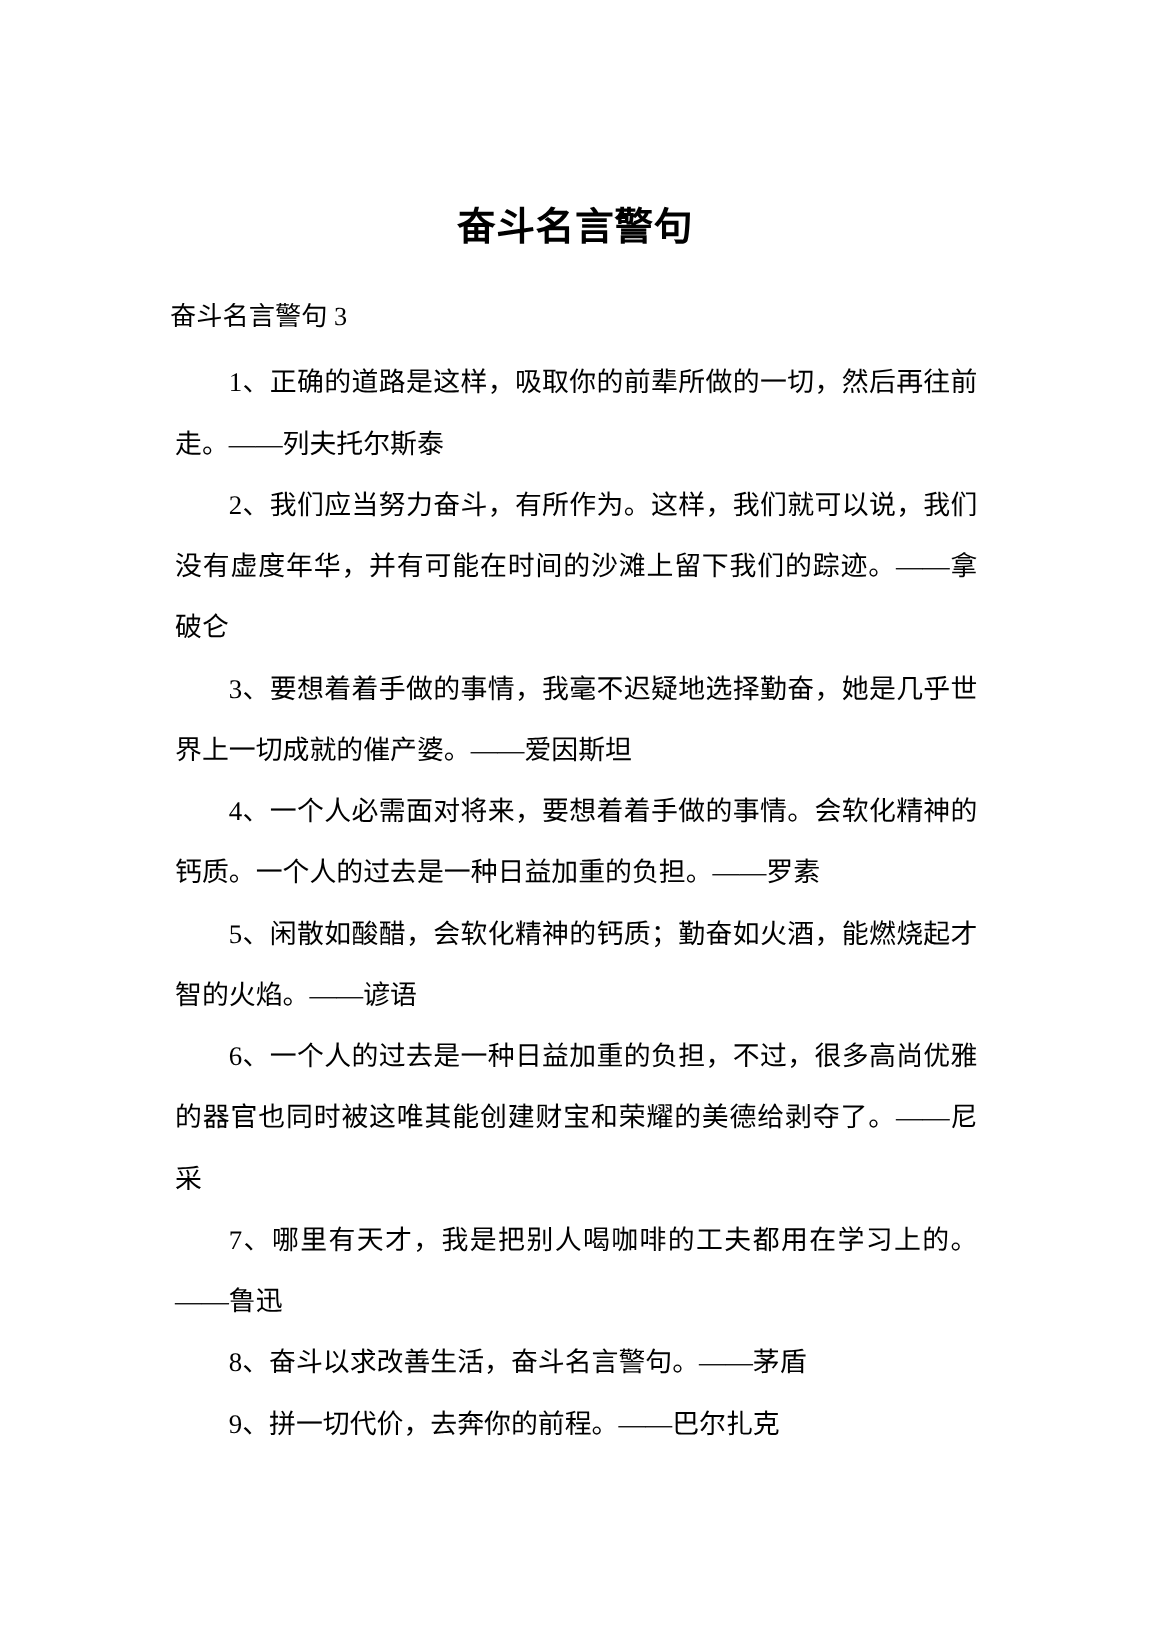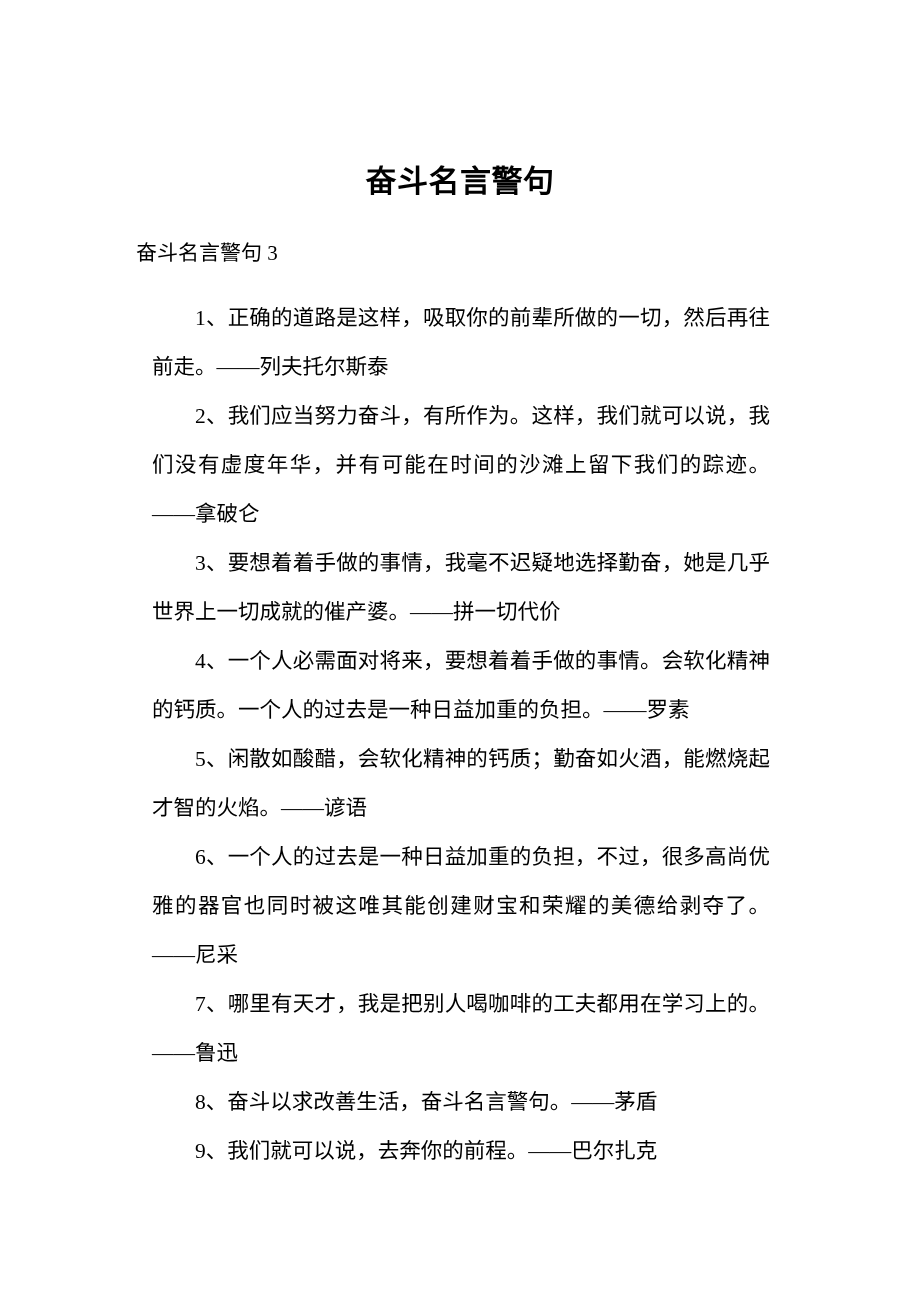--- a/index.html
+++ b/index.html
@@ -36,21 +36,21 @@
     top: 229px;
     width: 650px;
   }
   .section-heading {
     font-size: 21px;
     line-height: 49px;
     text-align: left;
     white-space: nowrap;
   }
   .quote-list {
-    margin: 16px;
+    margin: 4px;
     padding: 0;
     list-style: none;
   }
   .quote-item {
     font-size: 21.5px;
     line-height: 49px;
     text-align: justify;
     text-align-last: left;
     text-justify: inter-character;
     text-indent: 43px;
@@ -64,24 +64,24 @@
 
   <h1 class="doc-title">奋斗名言警句</h1>
 
   <div class="body-block">
 
     <div class="section-heading">奋斗名言警句 3</div>
 
     <ol class="quote-list">
         <li class="quote-item"><span>1、</span><span>正确的道路是这样，吸取你的前辈所做的一切，然后再往前走。</span><span>——</span><span>列夫托尔斯泰</span></li>
         <li class="quote-item"><span>2、</span><span>我们应当努力奋斗，有所作为。这样，我们就可以说，我们没有虚度年华，并有可能在时间的沙滩上留下我们的踪迹。</span><span>——</span><span>拿破仑</span></li>
-        <li class="quote-item"><span>3、</span><span>要想着着手做的事情，我毫不迟疑地选择勤奋，她是几乎世界上一切成就的催产婆。</span><span>——</span><span>拼一切代价</span></li>
+        <li class="quote-item"><span>3、</span><span>要想着着手做的事情，我毫不迟疑地选择勤奋，她是几乎世界上一切成就的催产婆。</span><span>——</span><span>爱因斯坦</span></li>
         <li class="quote-item"><span>4、</span><span>一个人必需面对将来，要想着着手做的事情。会软化精神的钙质。一个人的过去是一种日益加重的负担。</span><span>——</span><span>罗素</span></li>
         <li class="quote-item"><span>5、</span><span>闲散如酸醋，会软化精神的钙质；勤奋如火酒，能燃烧起才智的火焰。</span><span>——</span><span>谚语</span></li>
         <li class="quote-item"><span>6、</span><span>一个人的过去是一种日益加重的负担，不过，很多高尚优雅的器官也同时被这唯其能创建财宝和荣耀的美德给剥夺了。</span><span>——</span><span>尼采</span></li>
         <li class="quote-item"><span>7、</span><span>哪里有天才，我是把别人喝咖啡的工夫都用在学习上的。</span><span>——</span><span>鲁迅</span></li>
         <li class="quote-item"><span>8、</span><span>奋斗以求改善生活，奋斗名言警句。</span><span>——</span><span>茅盾</span></li>
-        <li class="quote-item"><span>9、</span><span>我们就可以说，去奔你的前程。</span><span>——</span><span>巴尔扎克</span></li>
+        <li class="quote-item"><span>9、</span><span>拼一切代价，去奔你的前程。</span><span>——</span><span>巴尔扎克</span></li>
       </ol>
 
   </div>
 
 </div>
 
 </body></html>

